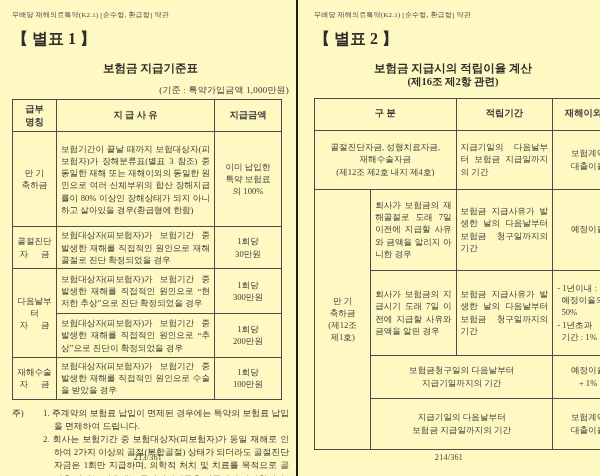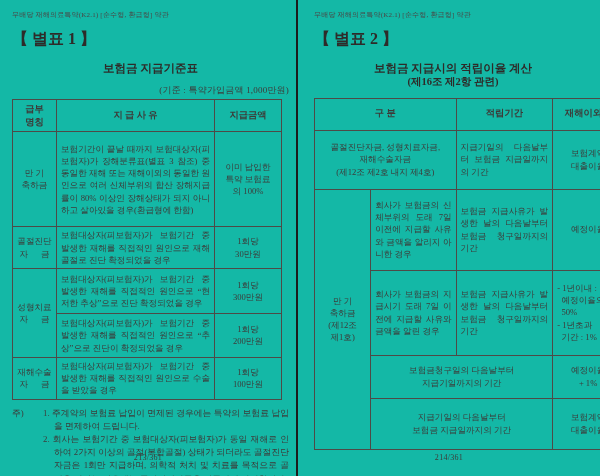--- a/index.html
+++ b/index.html
@@ -3,21 +3,21 @@
 <meta charset="utf-8">
 <style>
   html,body{margin:0;padding:0;background:#ffffff;}
   .screen{
     width:600px;height:476px;overflow:hidden;background:#ffffff;
     display:flex;flex-direction:row;
     font-family:"Liberation Serif","DejaVu Serif",serif;
     color:#3d3a38;
     -webkit-font-smoothing:antialiased;
   }
-  .page{box-sizing:border-box;position:relative;background:#14b8a6;}
+  .page{box-sizing:border-box;position:relative;background:#fef9c3;}
   .page-left{width:296px;padding:10px 7px 0 12px;}
   .page-right{width:302px;padding:10px 8px 0 16px;}
   .page-divider{width:2px;background:#1c1c1c;height:476px;flex:0 0 2px;}
 
   .doc-header{font-size:7px;letter-spacing:0.2px;color:#4a4644;}
   .appendix{font-size:16px;font-weight:bold;margin-top:9px;color:#2e2b29;}
   .tbl-title{font-size:11.5px;font-weight:bold;text-align:center;margin-top:11px;color:#2e2b29;line-height:1.25;}
   .tbl-title2{font-size:10.5px;font-weight:bold;text-align:center;color:#2e2b29;line-height:1.25;}
   .tbl-subtitle{font-size:9px;text-align:right;margin-top:9px;margin-bottom:2px;letter-spacing:0.2px;}
 
@@ -74,21 +74,21 @@
 의 100%</td>
       </tr>
       <tr>
         <td class="c pre" style="height:36px">골절진단
 자      금</td>
         <td class="j">보험대상자(피보험자)가 보험기간 중 발생한 재해를 직접적인 원인으로 재해골절로 진단 확정되었을 경우</td>
         <td class="c pre">1회당
 30만원</td>
       </tr>
       <tr>
-        <td class="c pre" rowspan="2">성형치료
+        <td class="c pre" rowspan="2">다음날부터
 자      금</td>
         <td class="j" style="height:40px">보험대상자(피보험자)가 보험기간 중 발생한 재해를 직접적인 원인으로 “현저한 추상”으로 진단 확정되었을 경우</td>
         <td class="c pre">1회당
 300만원</td>
       </tr>
       <tr>
         <td class="j" style="height:39px">보험대상자(피보험자)가 보험기간 중 발생한 재해를 직접적인 원인으로 “추상”으로 진단이 확정되었을 경우</td>
         <td class="c pre">1회당
 200만원</td>
       </tr>
@@ -138,21 +138,21 @@
 (제12조 제2호 내지 제4호)</td>
         <td class="j">지급기일의 다음날부터 보험금 지급일까지의 기간</td>
         <td class="c pre">보험계약
 대출이율</td>
       </tr>
       <tr>
         <td class="c pre" rowspan="4">만 기
 축하금
 (제12조
 제1호)</td>
-        <td class="j" style="height:76px">회사가 보험금의 신체부위의 도래 7일 이전에 지급할 사유와 금액을 알리지 아니한 경우</td>
+        <td class="j" style="height:76px">회사가 보험금의 재해골절로 도래 7일 이전에 지급할 사유와 금액을 알리지 아니한 경우</td>
         <td class="j">보험금 지급사유가 발생한 날의 다음날부터 보험금 청구일까지의 기간</td>
         <td class="c">예정이율</td>
       </tr>
       <tr>
         <td class="j" style="height:80px">회사가 보험금의 지급시기 도래 7일 이전에 지급할 사유와 금액을 알린 경우</td>
         <td class="j">보험금 지급사유가 발생한 날의 다음날부터 보험금 청구일까지의 기간</td>
         <td class="pre dash">- 1년이내 :
   예정이율의
   50%
 - 1년초과

